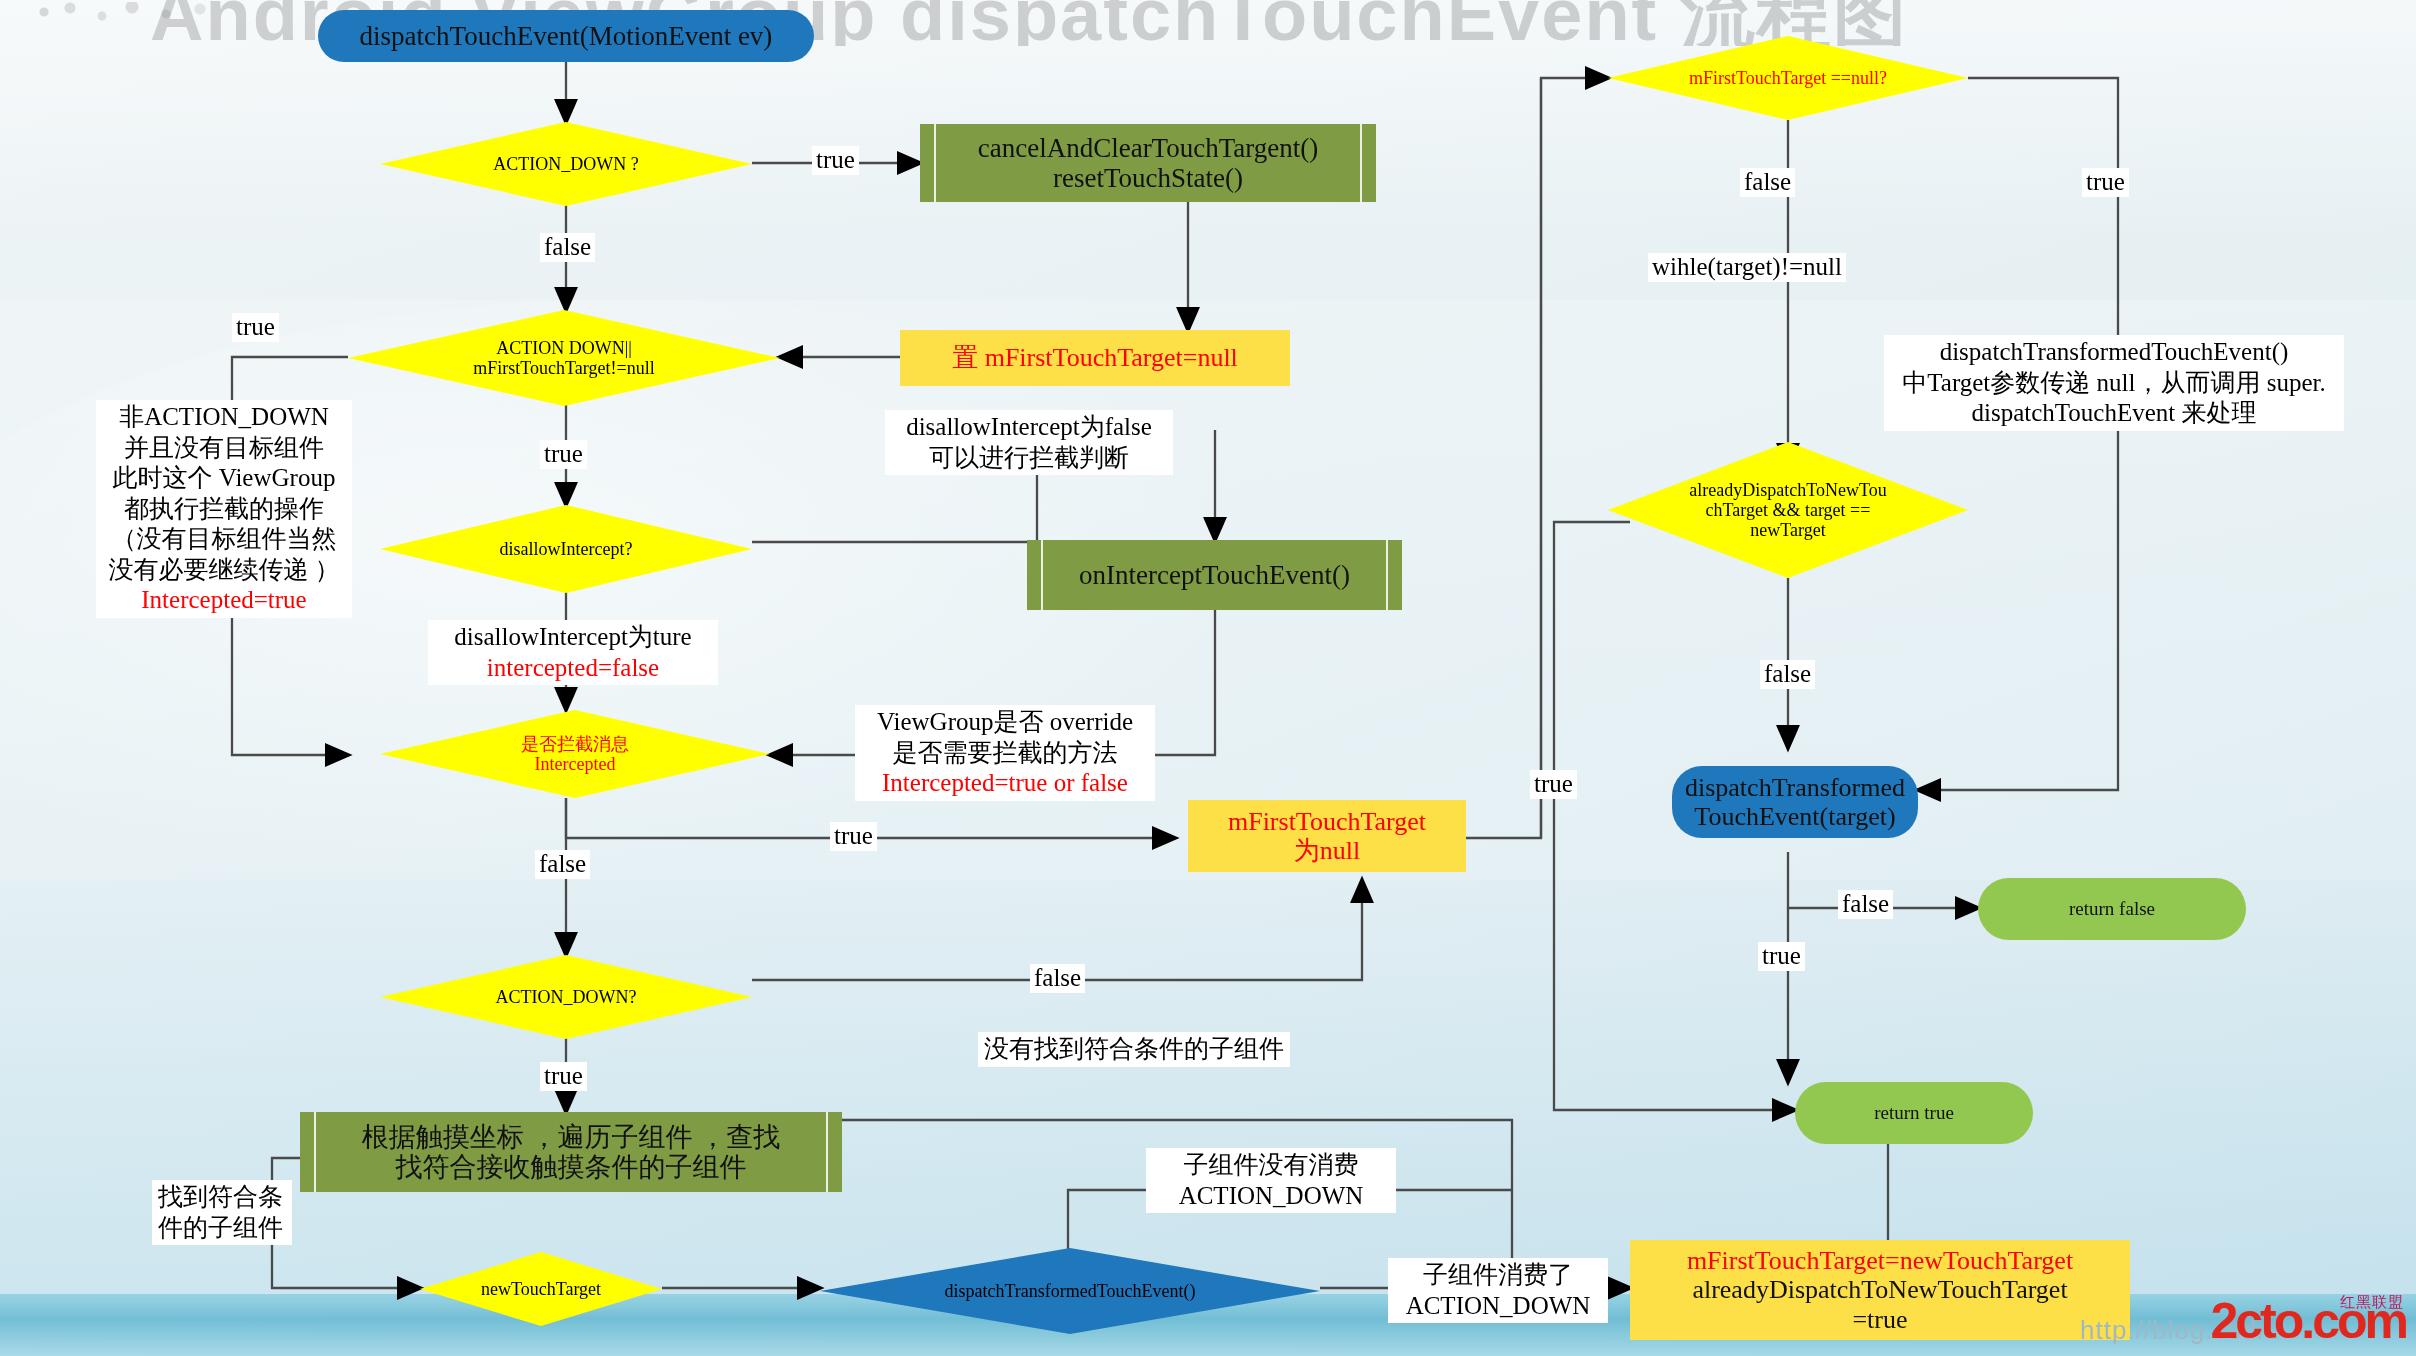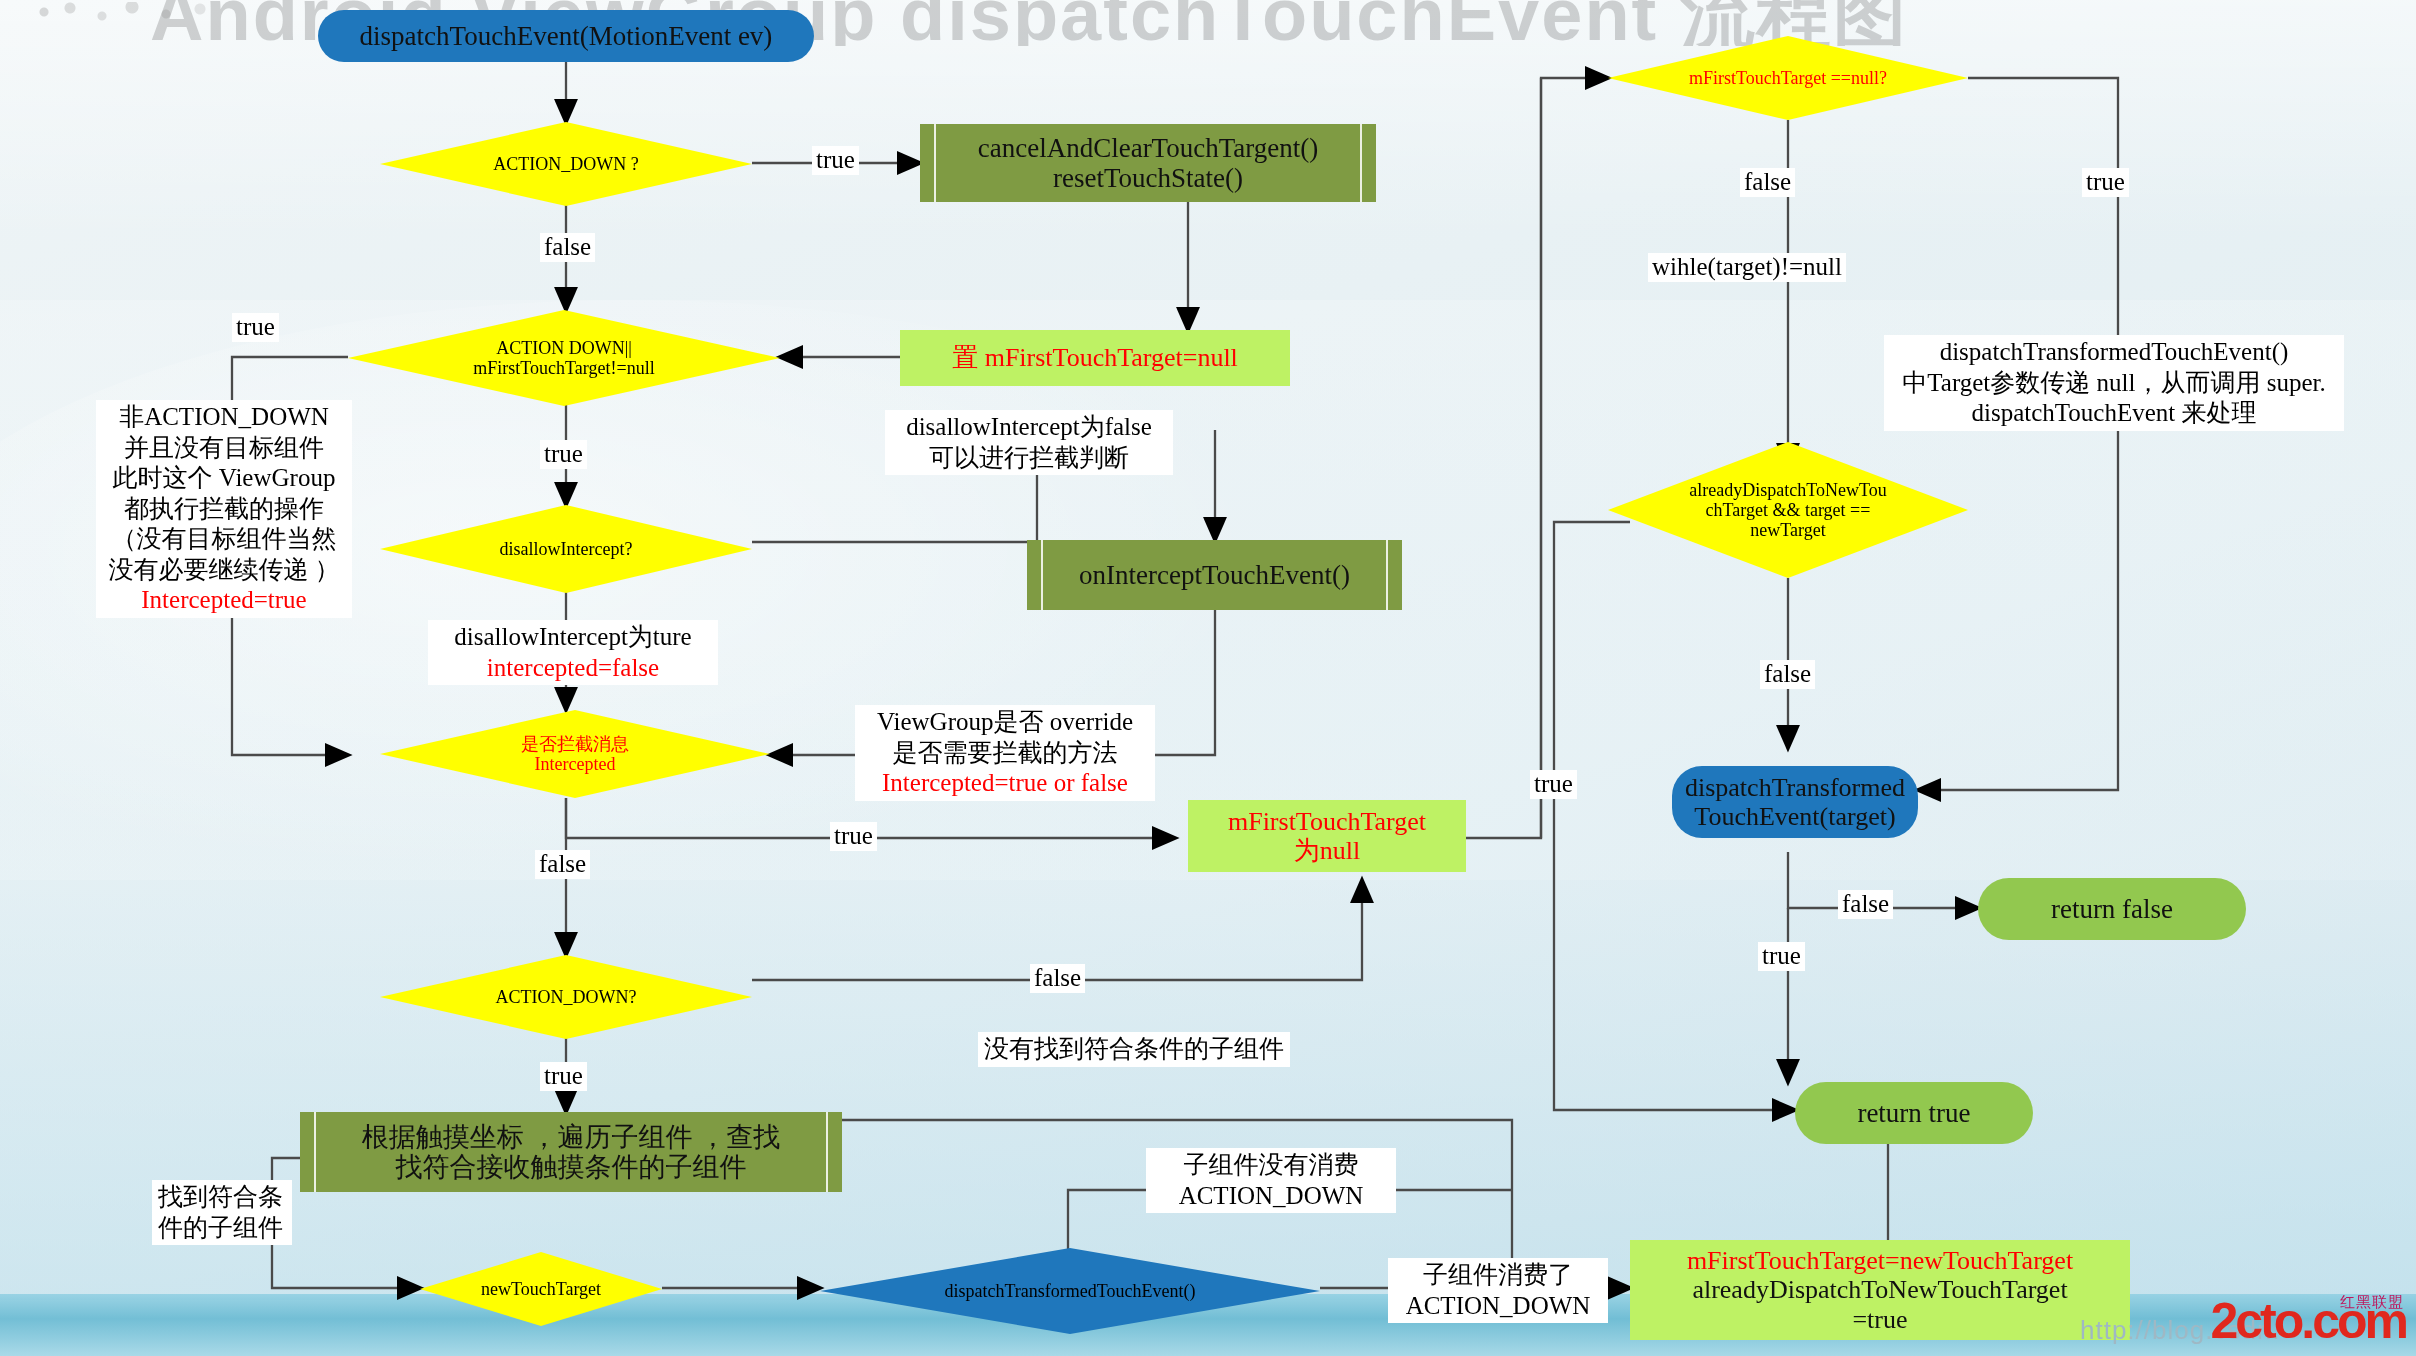--- a/index.html
+++ b/index.html
@@ -51,24 +51,24 @@
                box-shadow: inset 13px 0 0 -11px rgba(255,255,255,.85), inset -13px 0 0 -11px rgba(255,255,255,.85); }
 
   
   .diamond { font-size:18px; }
   .diamond .dshape { position:absolute; inset:0; background:#ffff00;
                      clip-path:polygon(50% 0,100% 50%,50% 100%,0 50%); }
   .diamond .dtext { position:relative; z-index:2; width:84%; }
   .diamond.blue .dshape { background:#1f77bc; }
 
   
-  .gray-box { background:#bef264; color:#111; font-size:26px; }
-
-  
-  .green-round { background:#92c84f; color:#111; border-radius:38px; font-size:27px; }
+  .gray-box { background:#fde047; color:#111; font-size:26px; }
+
+  
+  .green-round { background:#92c84f; color:#111; border-radius:38px; font-size:19px; }
 
   
   .lbl { position:absolute; background:#fff; color:#000; font-size:25px; padding:0 4px;
          white-space:nowrap; line-height:1.15; }
   .note { position:absolute; background:#fff; color:#000; font-size:25px; text-align:center;
           line-height:1.22; padding:2px 6px; }
   .red { color:#ff0000; }
 
   .wm { position:absolute; right:6px; bottom:2px; width:330px; height:74px; }
   .wm .url { position:absolute; left:0; bottom:8px; font-size:26px; color:#9fb8c4;

